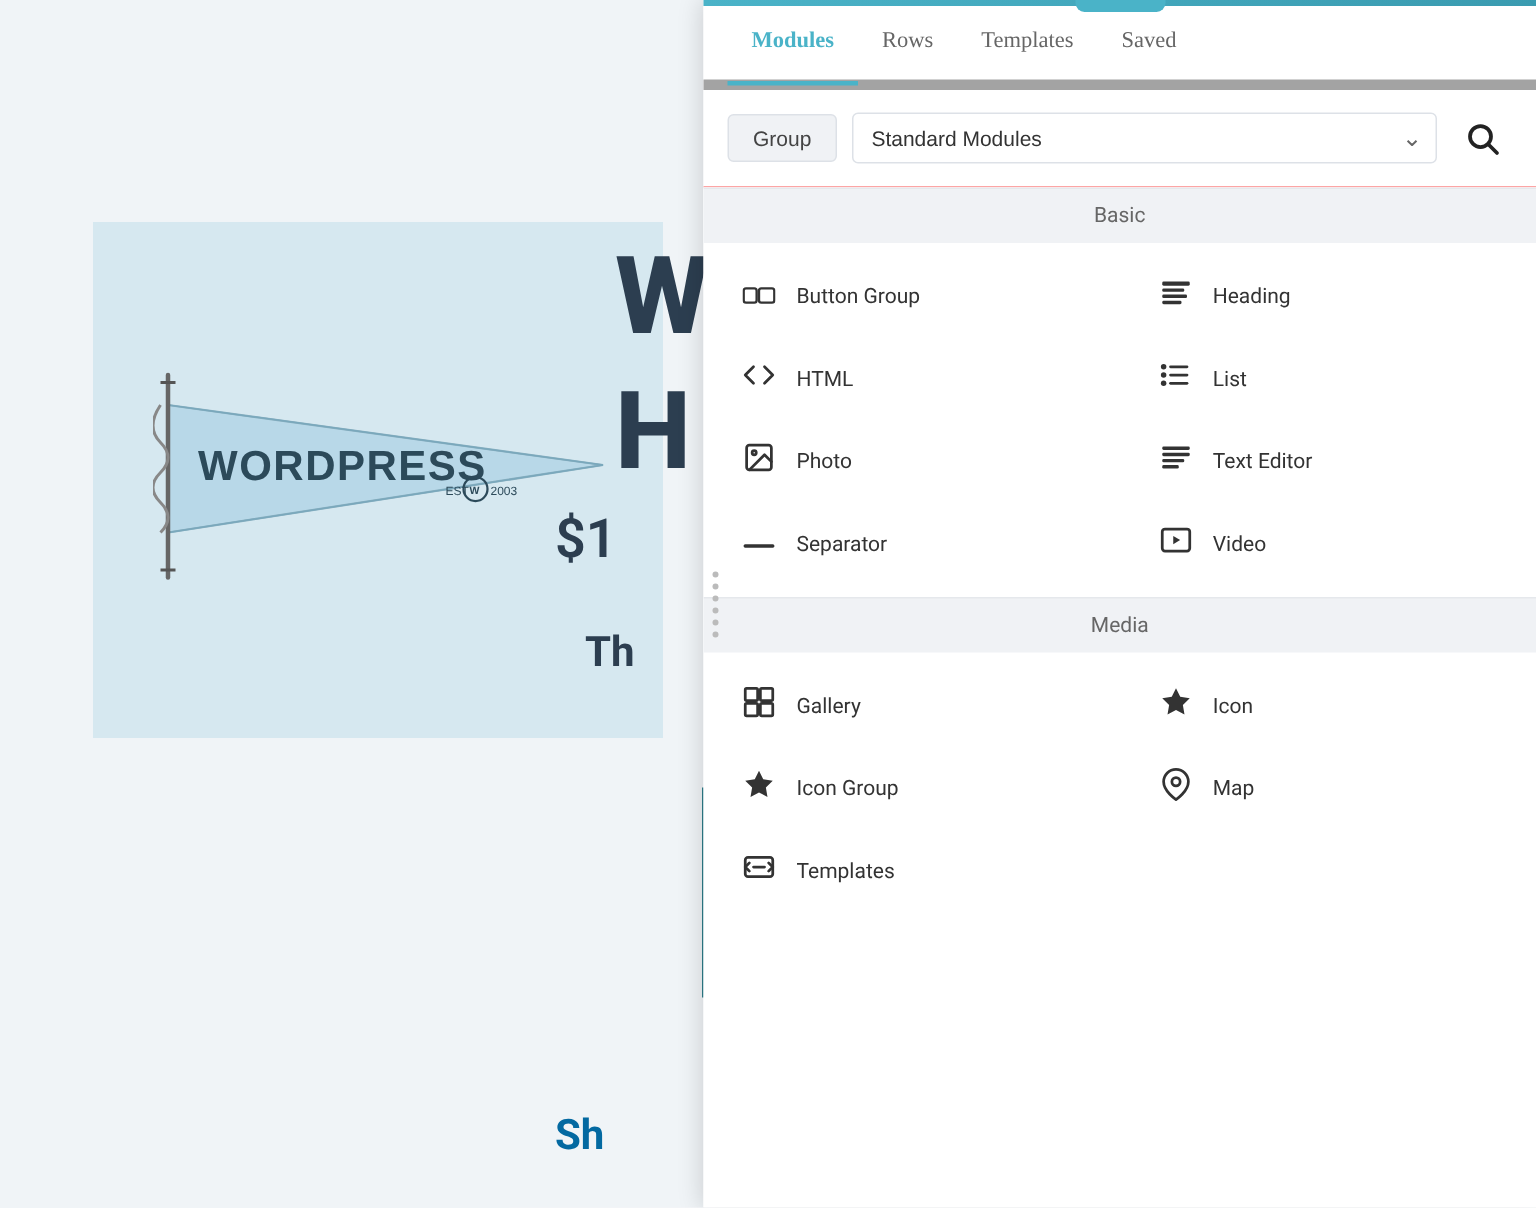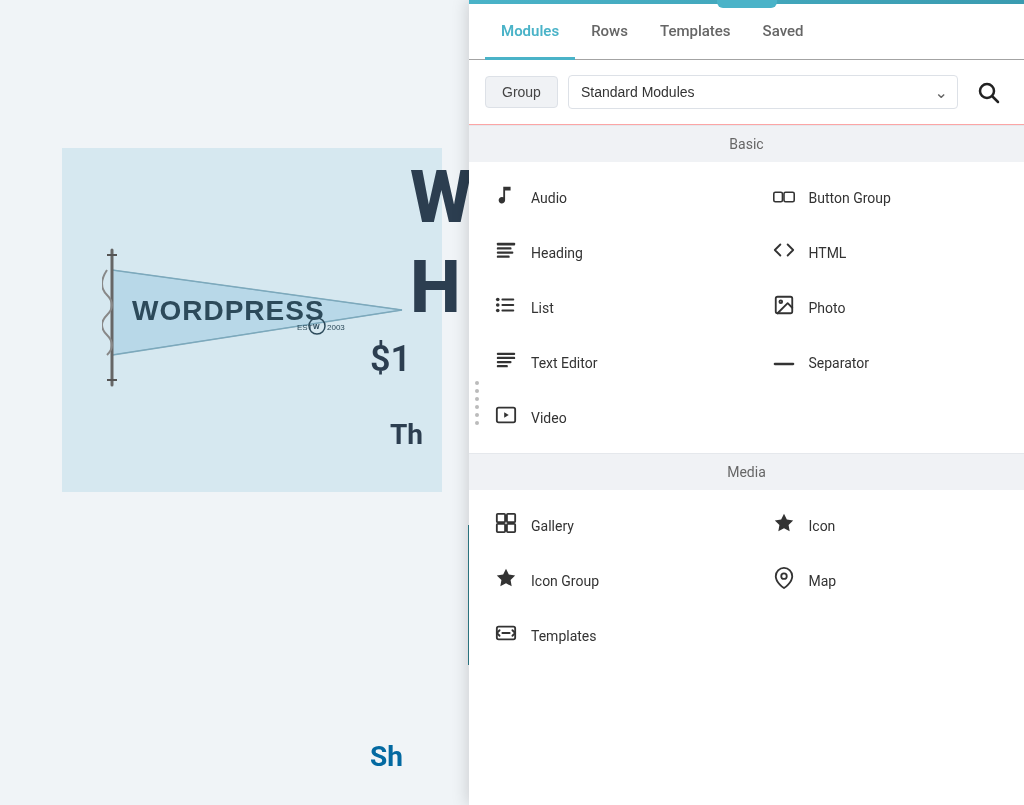--- a/index.html
+++ b/index.html
@@ -123,24 +123,25 @@
       height: 8px;
       background: #4ab3c8;
       border-radius: 0 0 6px 6px;
     }
 
     
     .tab-nav {
       display: flex;
       align-items: center;
       padding: 0 16px;
-      border-bottom: 1px solid #a3a3a3;
+      border-bottom: 7px solid #a3a3a3;
       background: white;
       height: 56px;
       flex-shrink: 0;
+      font-family: Liberation Serif, serif;
     }
 
     .tab-item {
       padding: 0 16px;
       height: 56px;
       display: flex;
       align-items: center;
       font-size: 15px;
       font-weight: 500;
       color: #666;
@@ -364,28 +365,20 @@
         <line x1="16.5" y1="16.5" x2="22" y2="22"></line>
       </svg>
     </button>
   </div>
 
   <div class="module-list">
 
     <div class="section-header">Basic</div>
     <div class="module-grid">
 
-      <div class="module-item">
-        <span class="module-icon">
-          <svg width="22" height="22" viewBox="0 0 24 24" fill="currentColor">
-              <path d="M9 3v11.586A3.5 3.5 0 1 0 11 18V7h6V3H9z"></path>
-            </svg>
-        </span>
-        <span class="module-label">Audio</span>
-      </div>
 
 
       <div class="module-item">
         <span class="module-icon">
           <svg width="22" height="16" viewBox="0 0 28 16" fill="none" stroke="currentColor" stroke-width="2">
               <rect x="1" y="2" width="11" height="12" rx="2"></rect>
               <rect x="14" y="2" width="13" height="12" rx="2"></rect>
             </svg>
         </span>
         <span class="module-label">Button Group</span>

